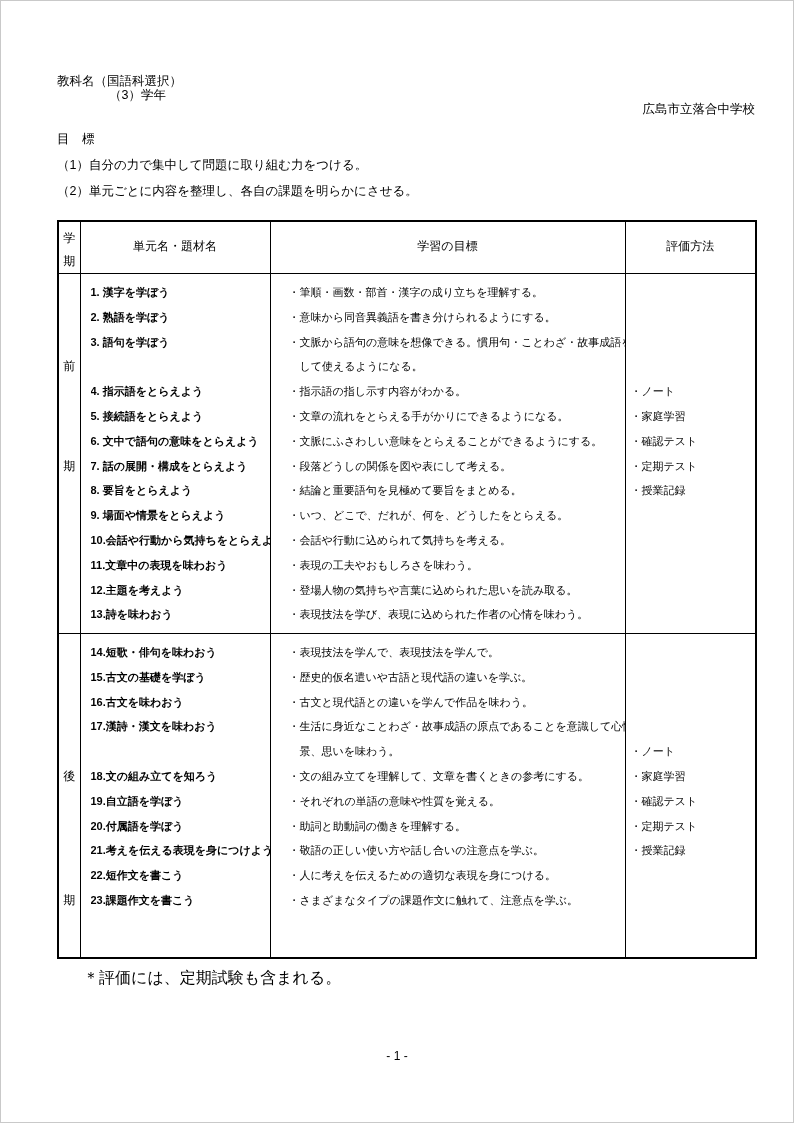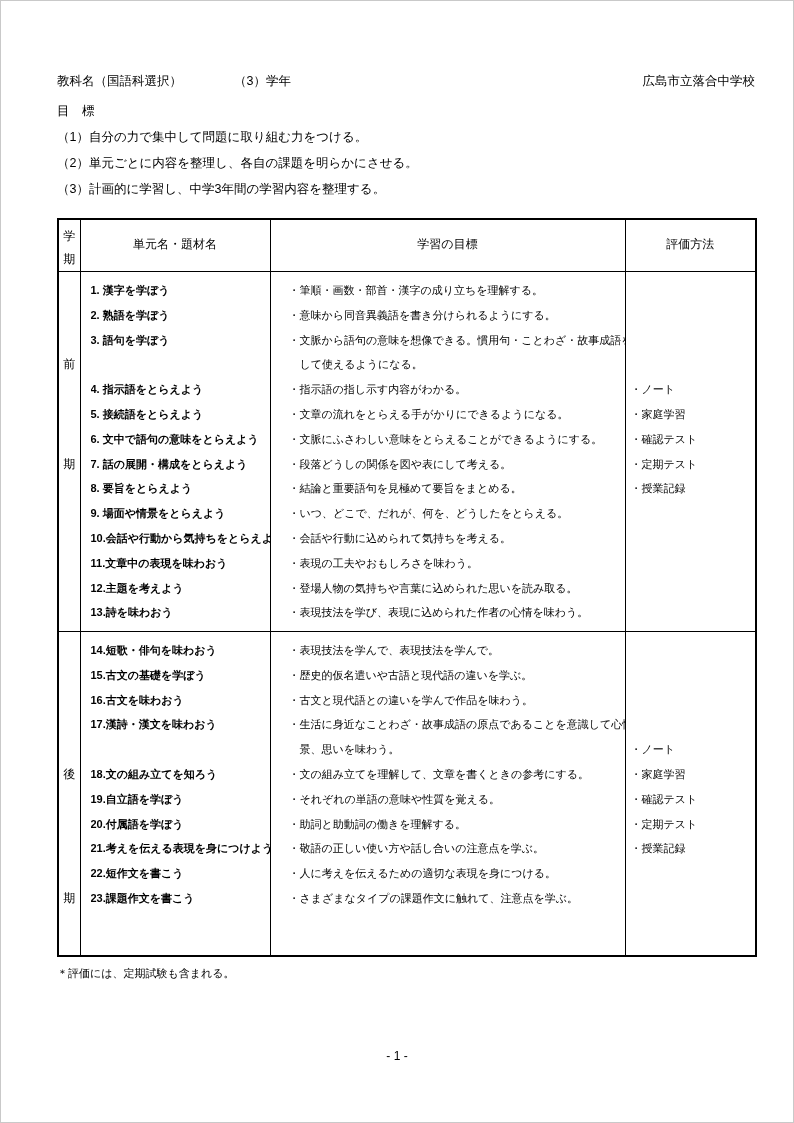--- a/index.html
+++ b/index.html
@@ -6,40 +6,40 @@
   body{
     width:794px;height:1123px;background:#ffffff;color:#000;
     font-family:"Liberation Sans","DejaVu Sans",sans-serif;
     position:relative;overflow:hidden;
   }
   .page-edge{
     position:absolute;left:0;top:0;width:792px;height:1121px;
     border:1px solid #c9c9c9;pointer-events:none;
   }
   .content{position:absolute;left:57px;top:74px;width:698px;}
-  .header-line{display:flex;font-size:12.5px;line-height:14px;white-space:pre;}
+  .header-line{display:flex;font-size:12.5px;line-height:14px;white-space:pre;flex-direction:column;}
   .grade{margin-left:52px;}
   .school{margin-left:auto;}
   .goals-heading{margin-top:16px;font-size:12.5px;line-height:14px;white-space:pre;}
   .goal-line{margin-top:12px;font-size:12.5px;line-height:14px;white-space:pre;}
   table.curriculum{
     border-collapse:collapse;table-layout:fixed;width:698px;margin-top:22px;
     border:2px solid #000;
   }
   th,td{border:1px solid #000;padding:0;vertical-align:top;box-sizing:border-box;}
   th{font-weight:normal;}
   .h-cell{font-size:12px;text-align:center;padding-top:16px;height:52px;}
   .h-term{padding-top:5px;line-height:23px;}
   .body-cell{padding-top:6px;}
   .cl{height:24.8px;line-height:24.8px;font-size:11px;white-space:pre;overflow:hidden;}
   .term-col .cl{text-align:center;font-size:12px;}
   .unit-col{padding-left:10px;font-weight:bold;}
   .obj-col{padding-left:18px;}
   .eval-col{padding-left:5px;}
-  .footnote{margin-top:9px;font-size:11px;white-space:pre;}
+  .footnote{margin-top:9px;font-size:16px;white-space:pre;margin-left:26px;}
   .page-number{
     position:absolute;left:0;top:1049px;width:794px;text-align:center;
     font-size:12px;white-space:pre;
   }
 </style>
 </head>
 <body>
 
 <div class="page-edge"></div>
 
@@ -49,21 +49,20 @@
     <span>教科名（国語科選択）</span>
     <span class="grade">（3）学年</span>
     <span class="school">広島市立落合中学校</span>
   </div>
 
   <div class="goals-heading">目　標</div>
 
   <div id="goals">
       <div class="goal-line">（1）自分の力で集中して問題に取り組む力をつける。</div>
       <div class="goal-line">（2）単元ごとに内容を整理し、各自の課題を明らかにさせる。</div>
-      <div class="goal-line">（3）計画的に学習し、中学3年間の学習内容を整理する。</div>
     </div>
 
   <table class="curriculum">
     <colgroup>
       <col style="width:22px">
         <col style="width:190px">
         <col style="width:355px">
         <col style="width:131px">
     </colgroup>
     <thead>

